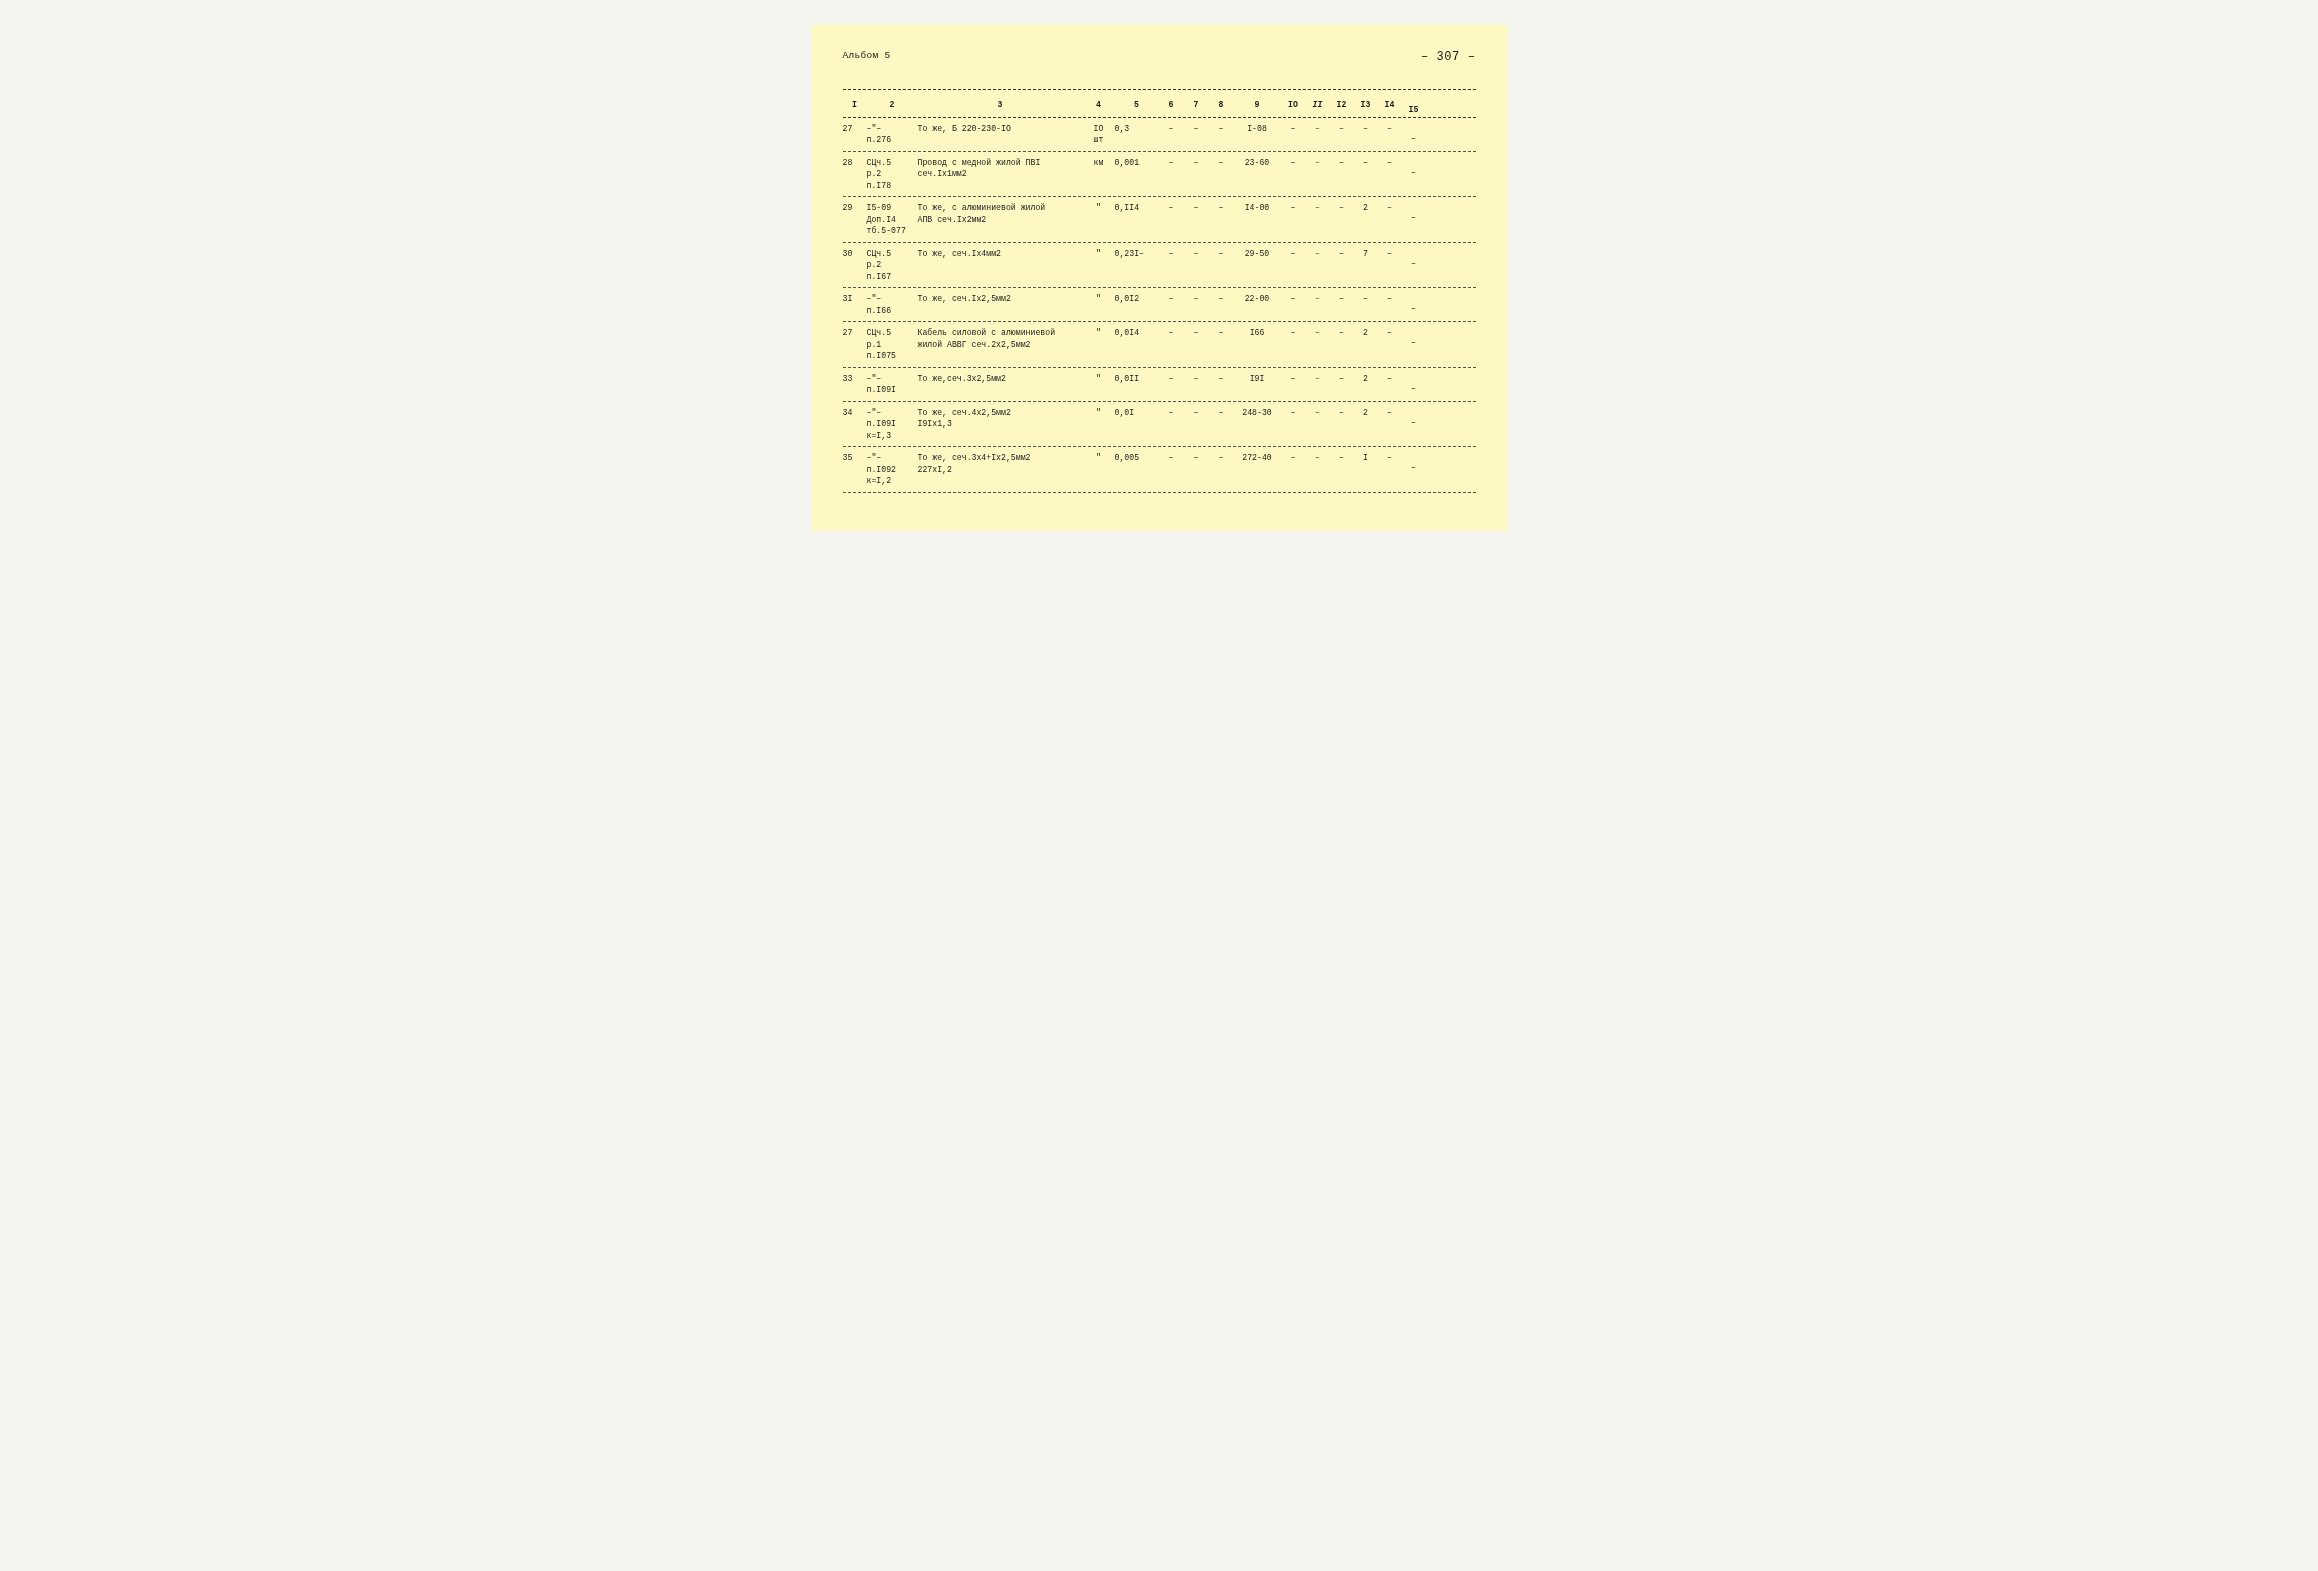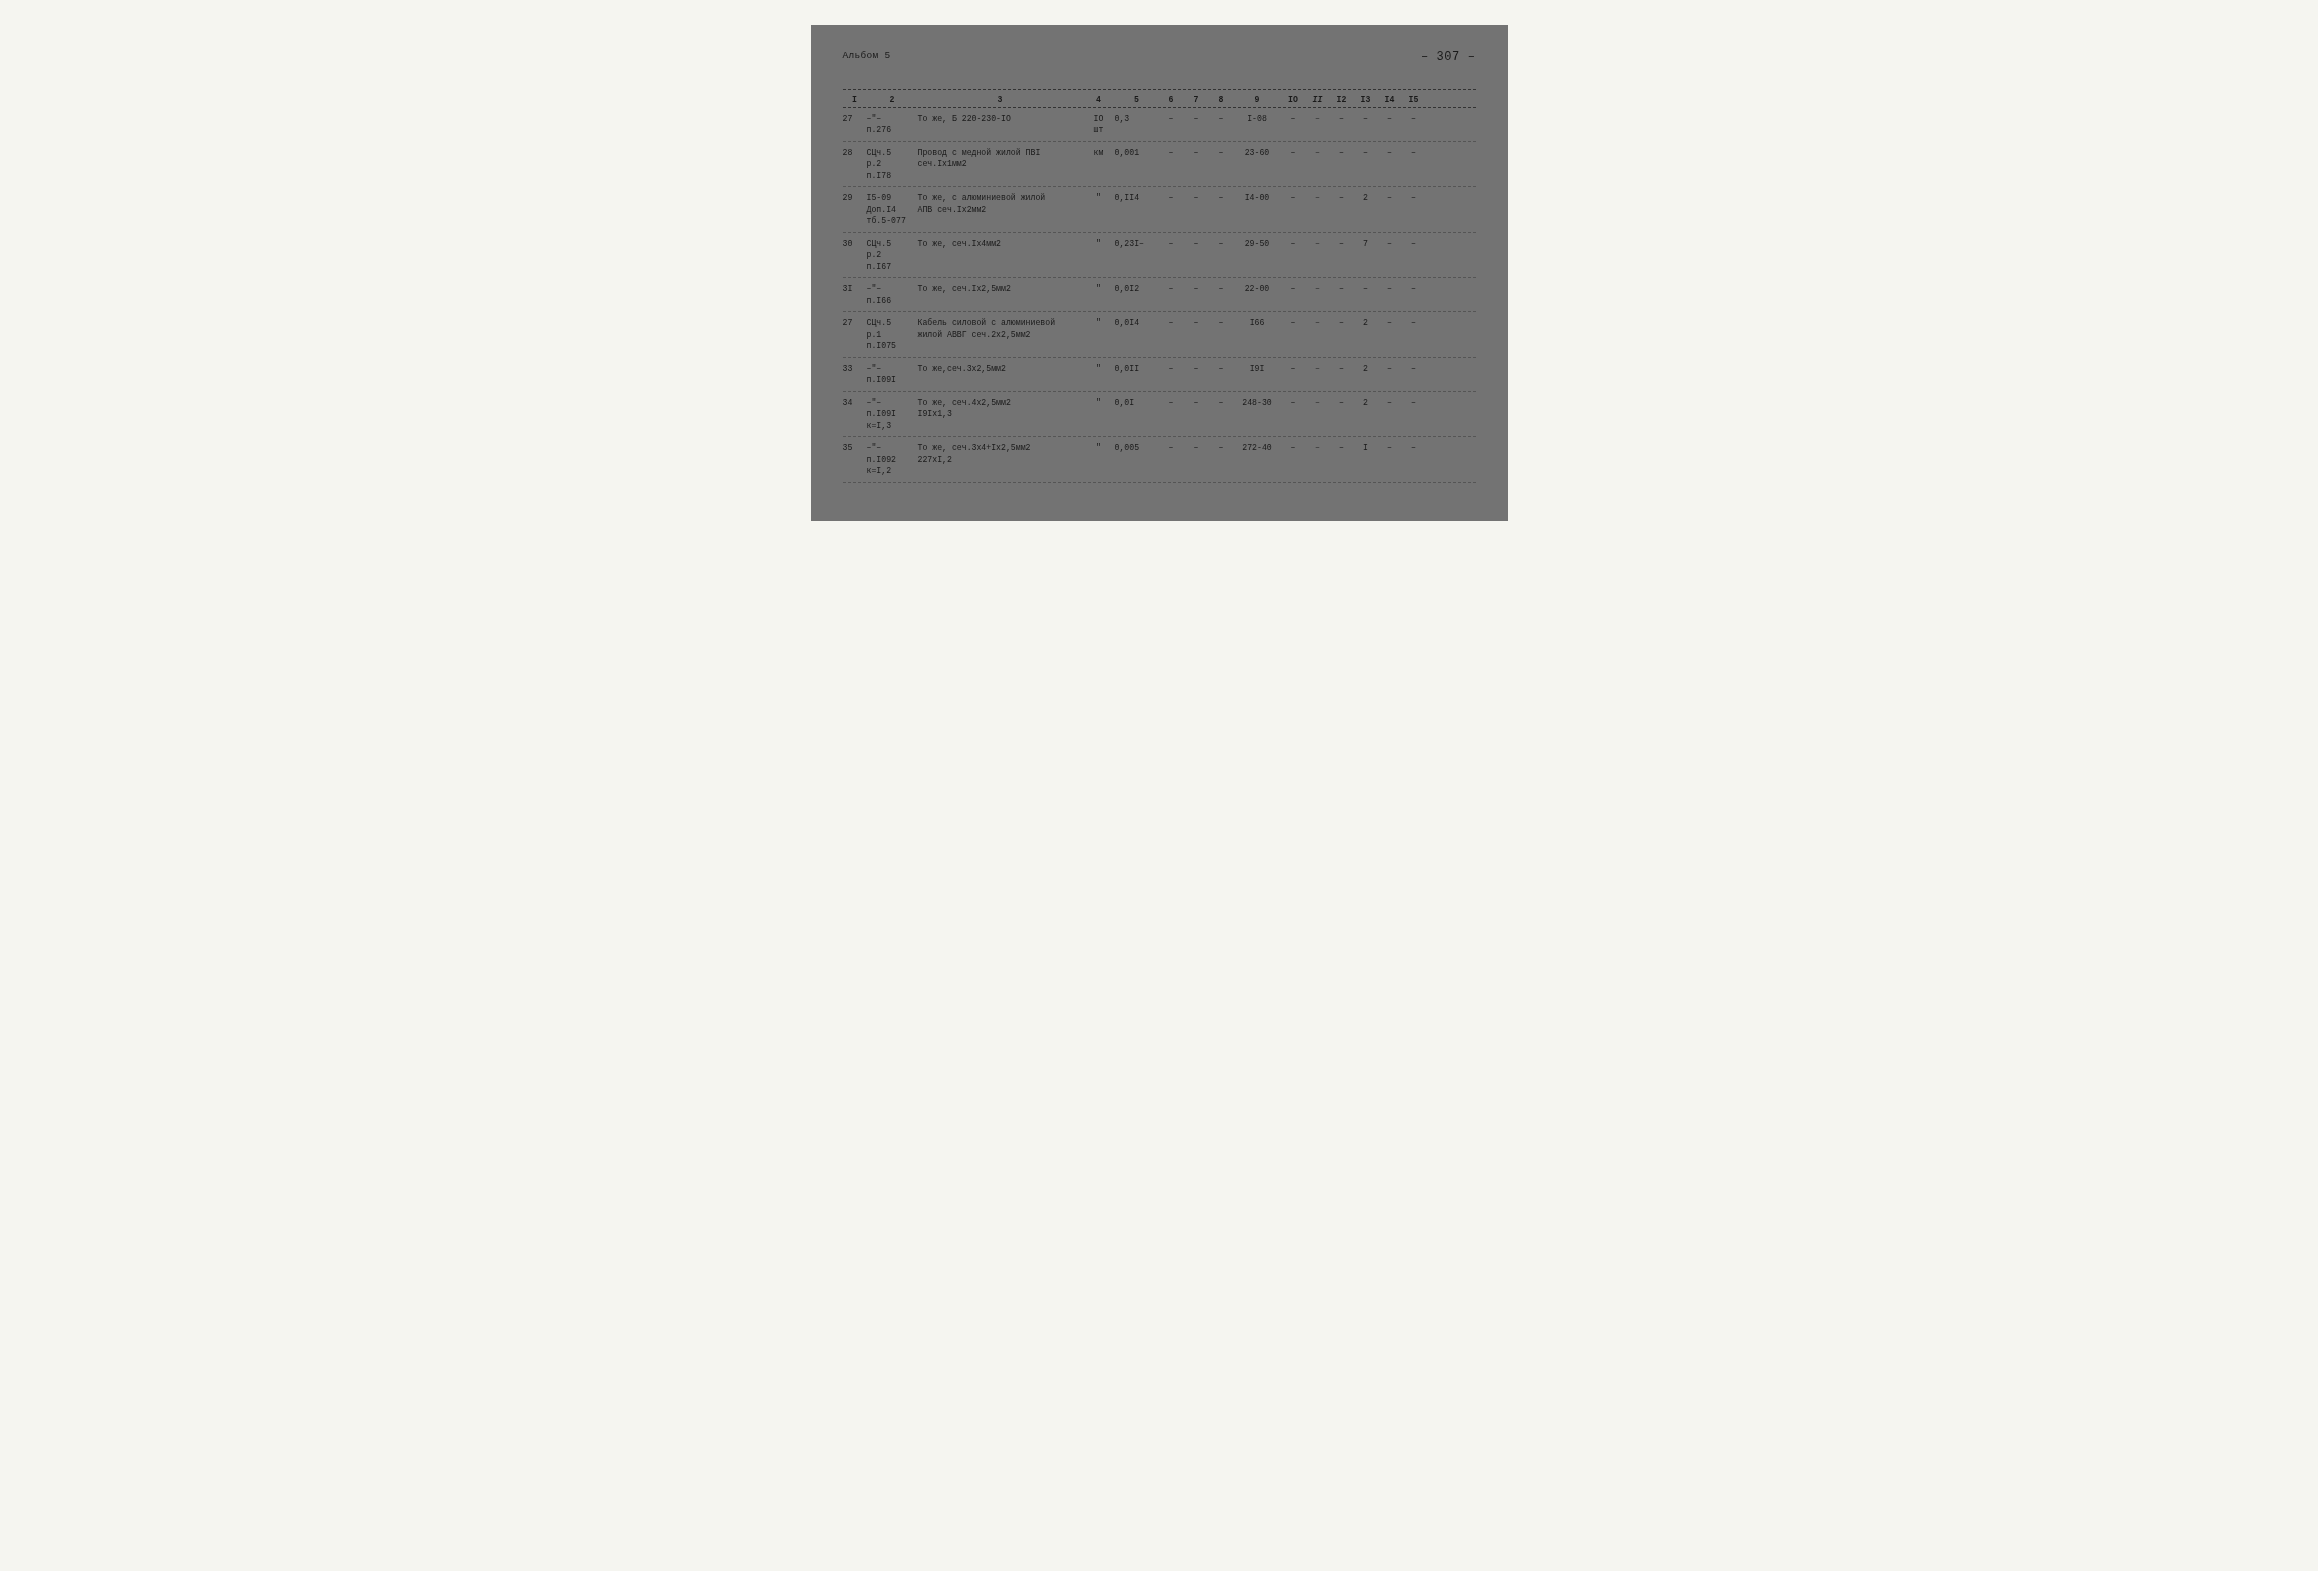--- a/index.html
+++ b/index.html
@@ -13,21 +13,21 @@
       font-family: 'Courier New', Courier, monospace;
       font-size: 8.9px;
       color: #1a1a1a;
       padding: 25px 38px;
       min-height: 100vh;
     }
 
     .page-container {
       max-width: 697px;
       margin: 0 auto;
-      background: #737373;
+      background: #fef9c3;
       padding: 25px 32px 38px 32px;
       position: relative;
     }
 
     .page-header {
       display: flex;
       justify-content: space-between;
       align-items: flex-start;
       margin-bottom: 19px;
       padding-bottom: 6.3px;
@@ -76,21 +76,21 @@
     .col-5 { width: 44px; flex-shrink: 0; text-align: left; }
     .col-6 { width: 25px; flex-shrink: 0; text-align: center; }
     .col-7 { width: 25px; flex-shrink: 0; text-align: center; }
     .col-8 { width: 25px; flex-shrink: 0; text-align: center; }
     .col-9 { width: 47px; flex-shrink: 0; text-align: center; }
     .col-10 { width: 25px; flex-shrink: 0; text-align: center; }
     .col-11 { width: 24px; flex-shrink: 0; text-align: center; font-style: italic; }
     .col-12 { width: 24px; flex-shrink: 0; text-align: center; }
     .col-13 { width: 24px; flex-shrink: 0; text-align: center; }
     .col-14 { width: 24px; flex-shrink: 0; text-align: center; }
-    .col-15 { width: 24px; flex-shrink: 0; text-align: center; }
+    .col-15 { width: 24px; flex-shrink: 0; text-align: center; margin-top: 10px; }
 
     .cell-text {
       font-size: 8.2px;
       line-height: 1.4;
       white-space: pre-wrap;
     }
 
     .header-cell {
       font-size: 8.2px;
       font-weight: bold;

